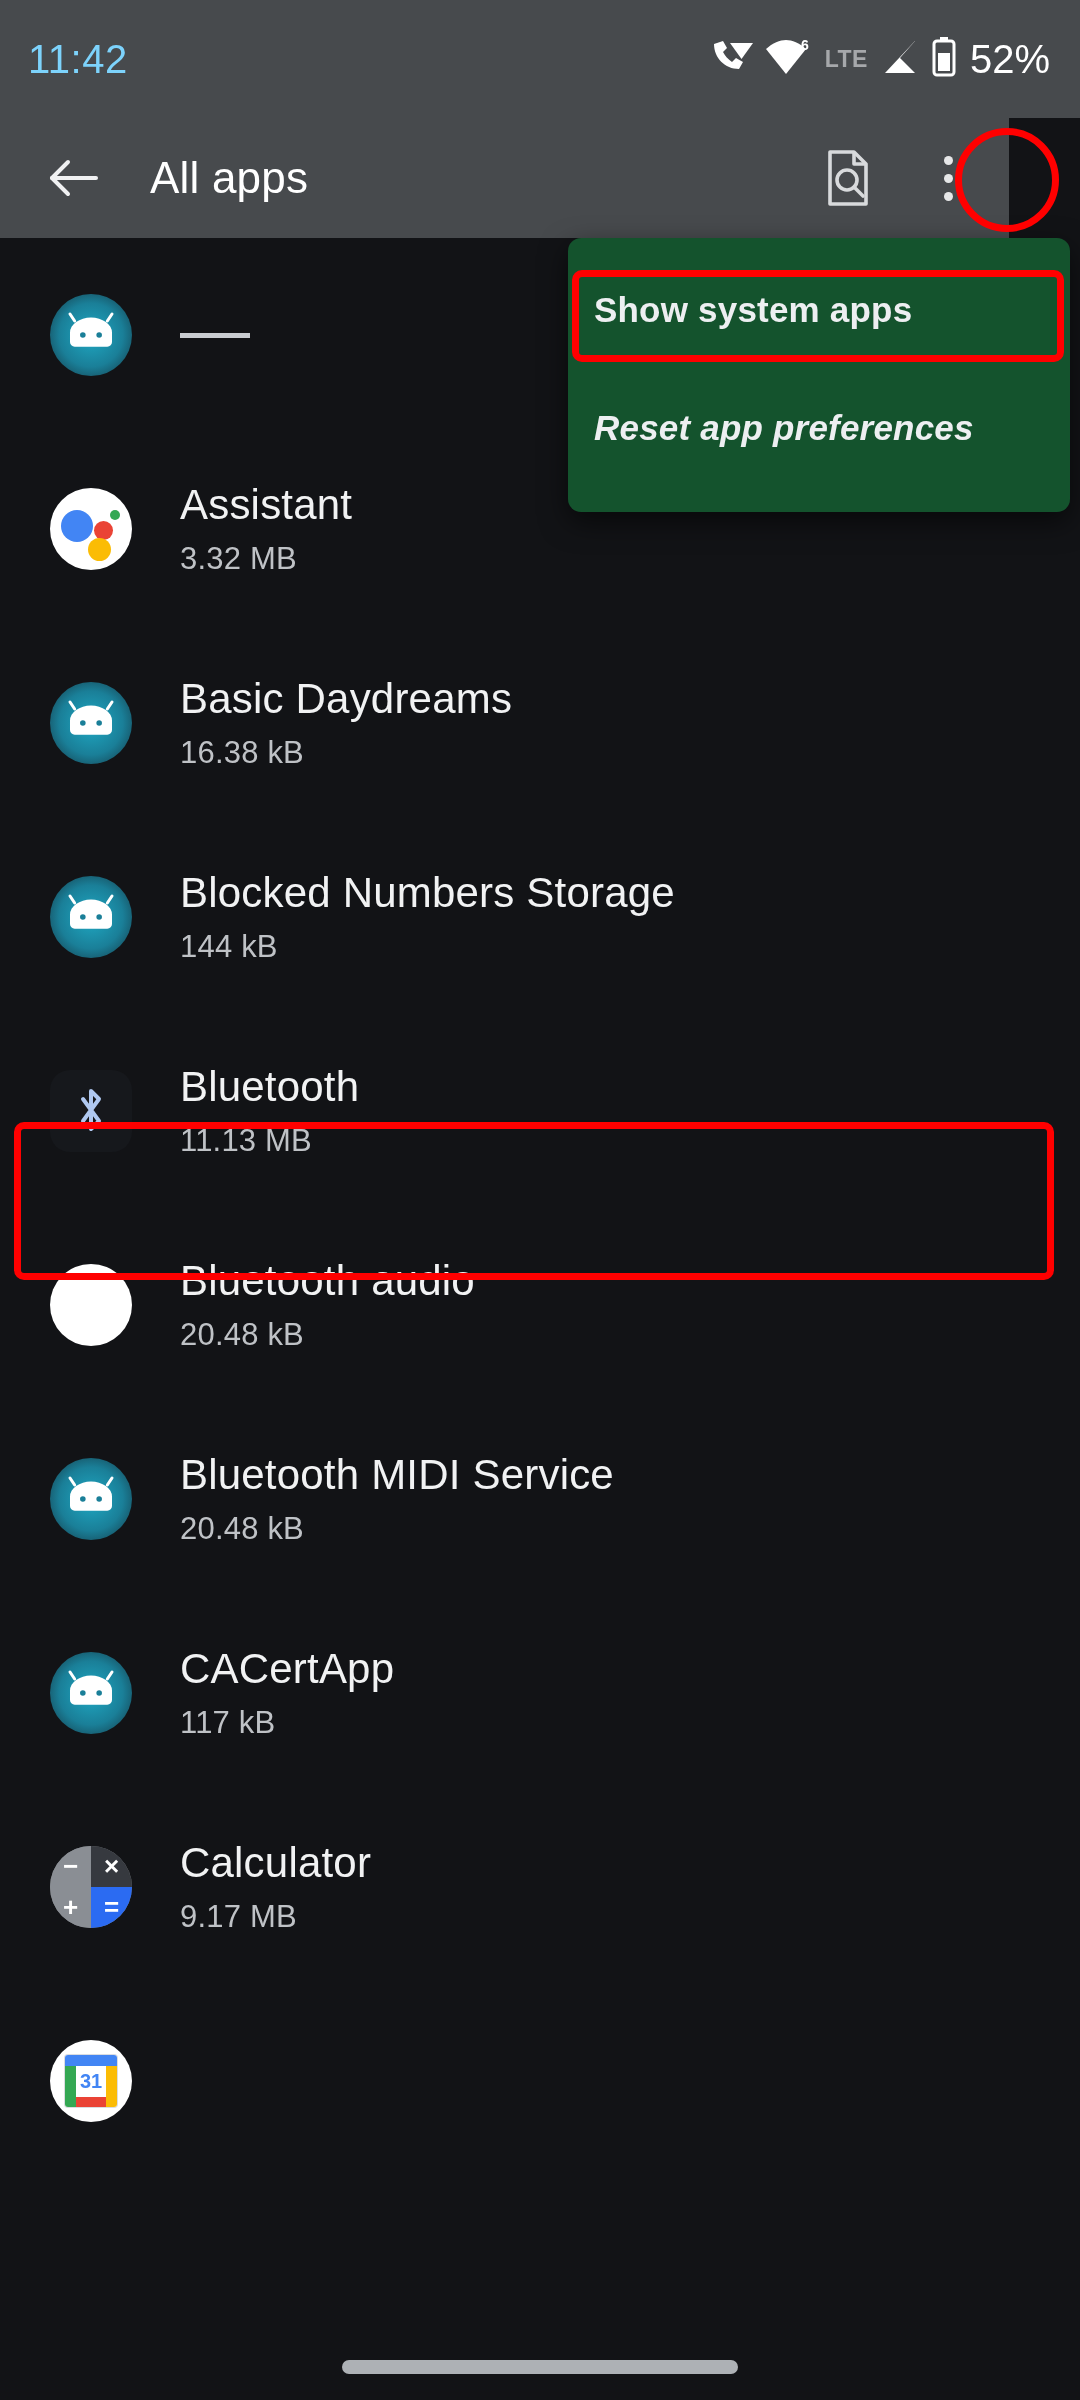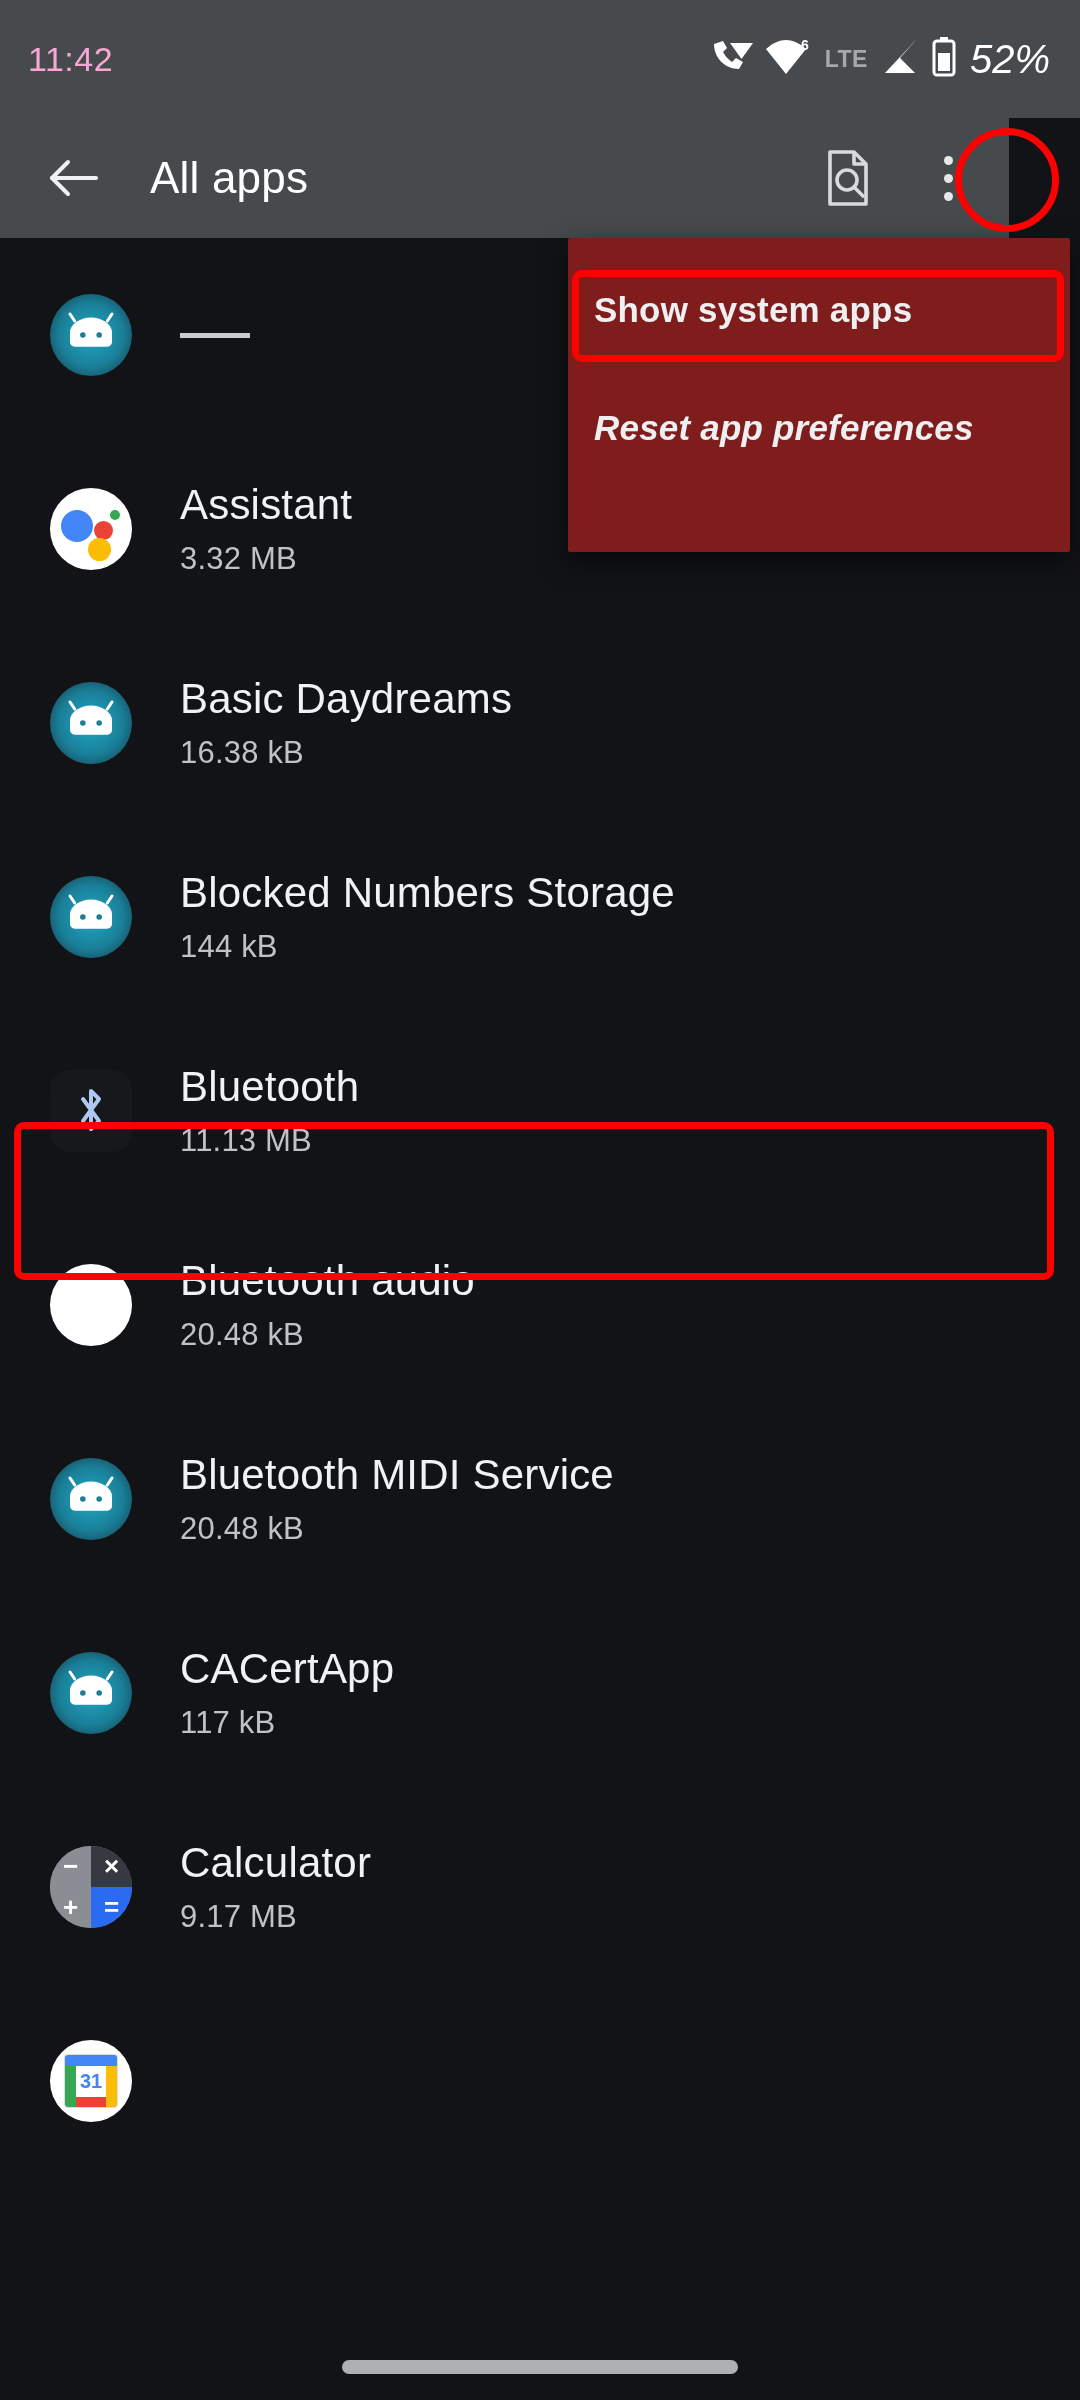--- a/index.html
+++ b/index.html
@@ -18,34 +18,34 @@
   
   .statusbar {
     position:absolute; top:0; left:0;
     width:1080px; height:118px;
     background:#474A4D;
     display:flex; align-items:center;
     padding:0 30px 0 28px;
     z-index:30;
   }
   .status-clock {
-    color:#f9a8d4; font-size:34px; letter-spacing:0.5px;
+    color:#7dd3fc; font-size:40px; letter-spacing:0.5px;
     font-weight:400;
   }
   .status-right {
     margin-left:auto;
     display:flex; align-items:center; gap:11px;
   }
   .si { display:block; }
   .lte-text {
     color:#A6A8AB; font-size:23px; font-weight:700;
     letter-spacing:0.5px; margin:0 3px;
   }
   .battery-pct {
-    color:#ffffff; font-size:40px; font-weight:400; margin-left:2px;font-style:italic;
+    color:#ffffff; font-size:40px; font-weight:400; margin-left:2px;
   }
 
   
   .appbar {
     position:absolute; top:118px; left:0;
     width:1009px; height:120px;
     background:#474A4D;
     display:flex; align-items:center;
     padding:0 26px 0 42px;
     z-index:25;
@@ -66,23 +66,23 @@
     border:7px solid #FF0000;
     border-radius:50%;
     pointer-events:none;
     z-index:60;
   }
 
   
   .menu {
     position:absolute;
     left:568px; top:238px;
-    width:502px; height:314px;
-    background:#7f1d1d;
-    border-radius:2px;
+    width:502px; height:274px;
+    background:#14532d;
+    border-radius:13px;
     z-index:40;
     box-shadow:0 10px 28px rgba(0,0,0,0.55);
     padding-top:8px;
   }
   .menu-item {
     height:84px;
     display:flex; align-items:center;
     padding-left:26px;
     color:#EDEFF1; font-size:35px; font-weight:700;
     letter-spacing:0.2px;

